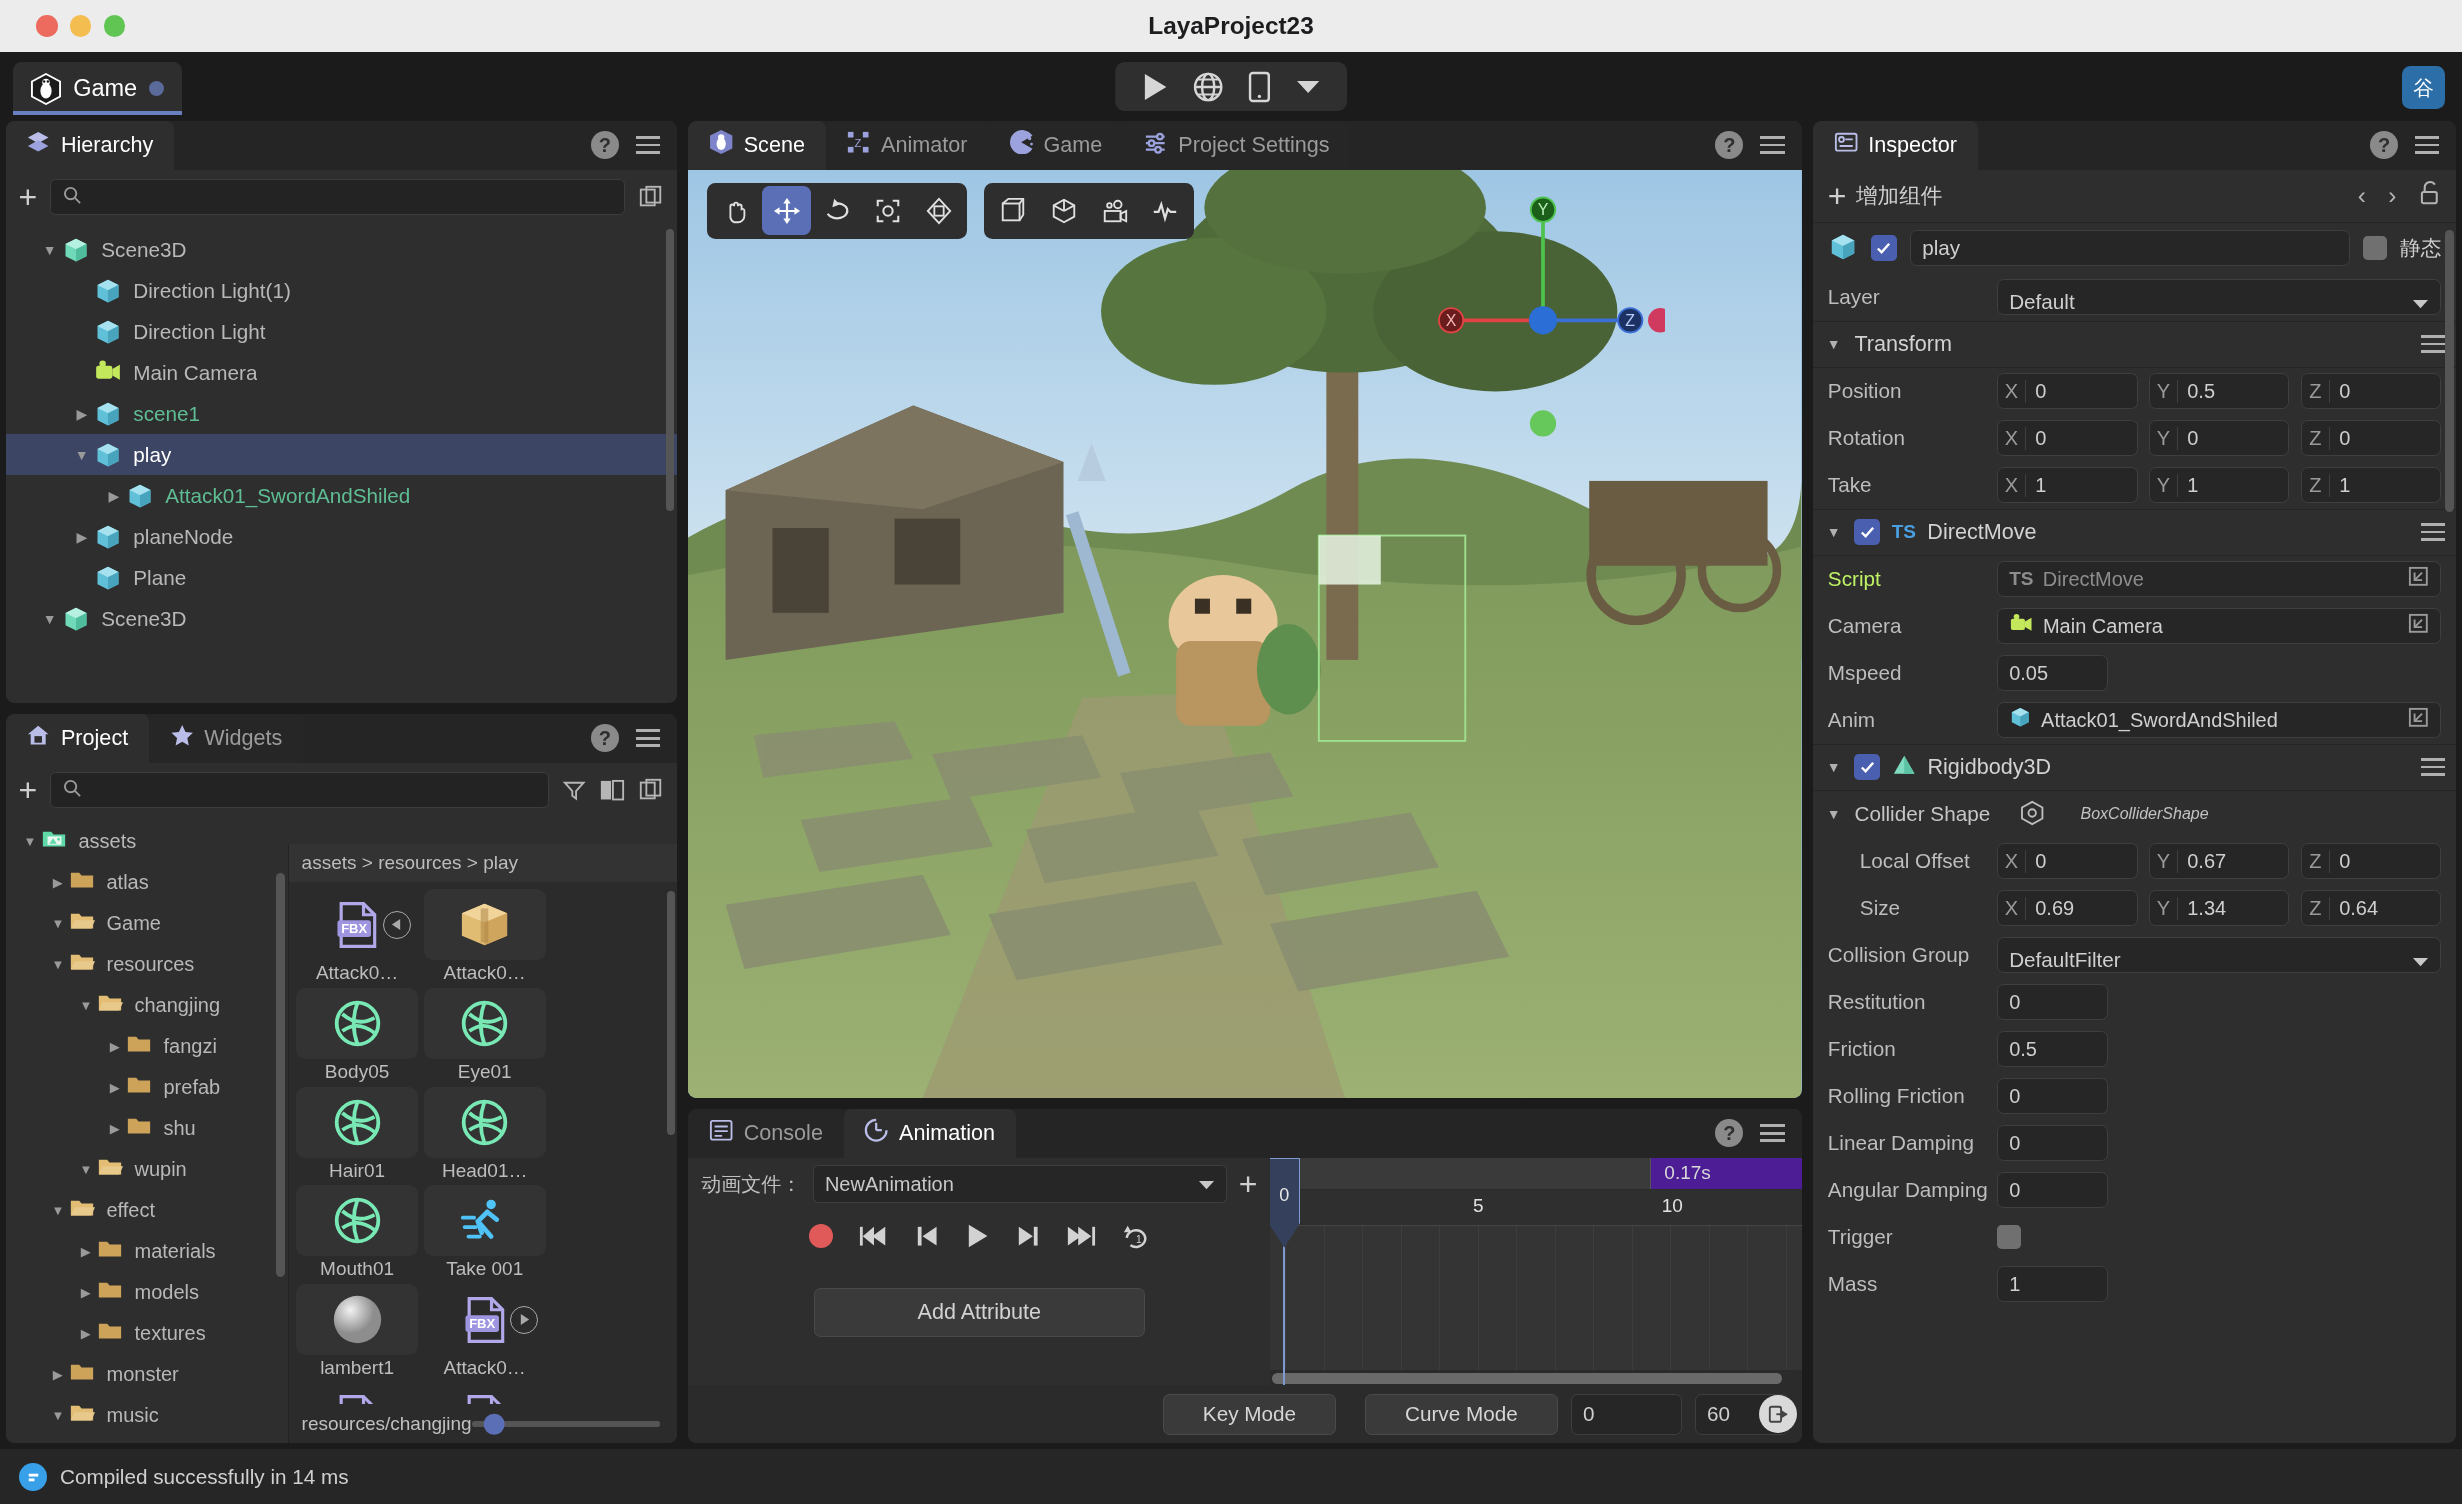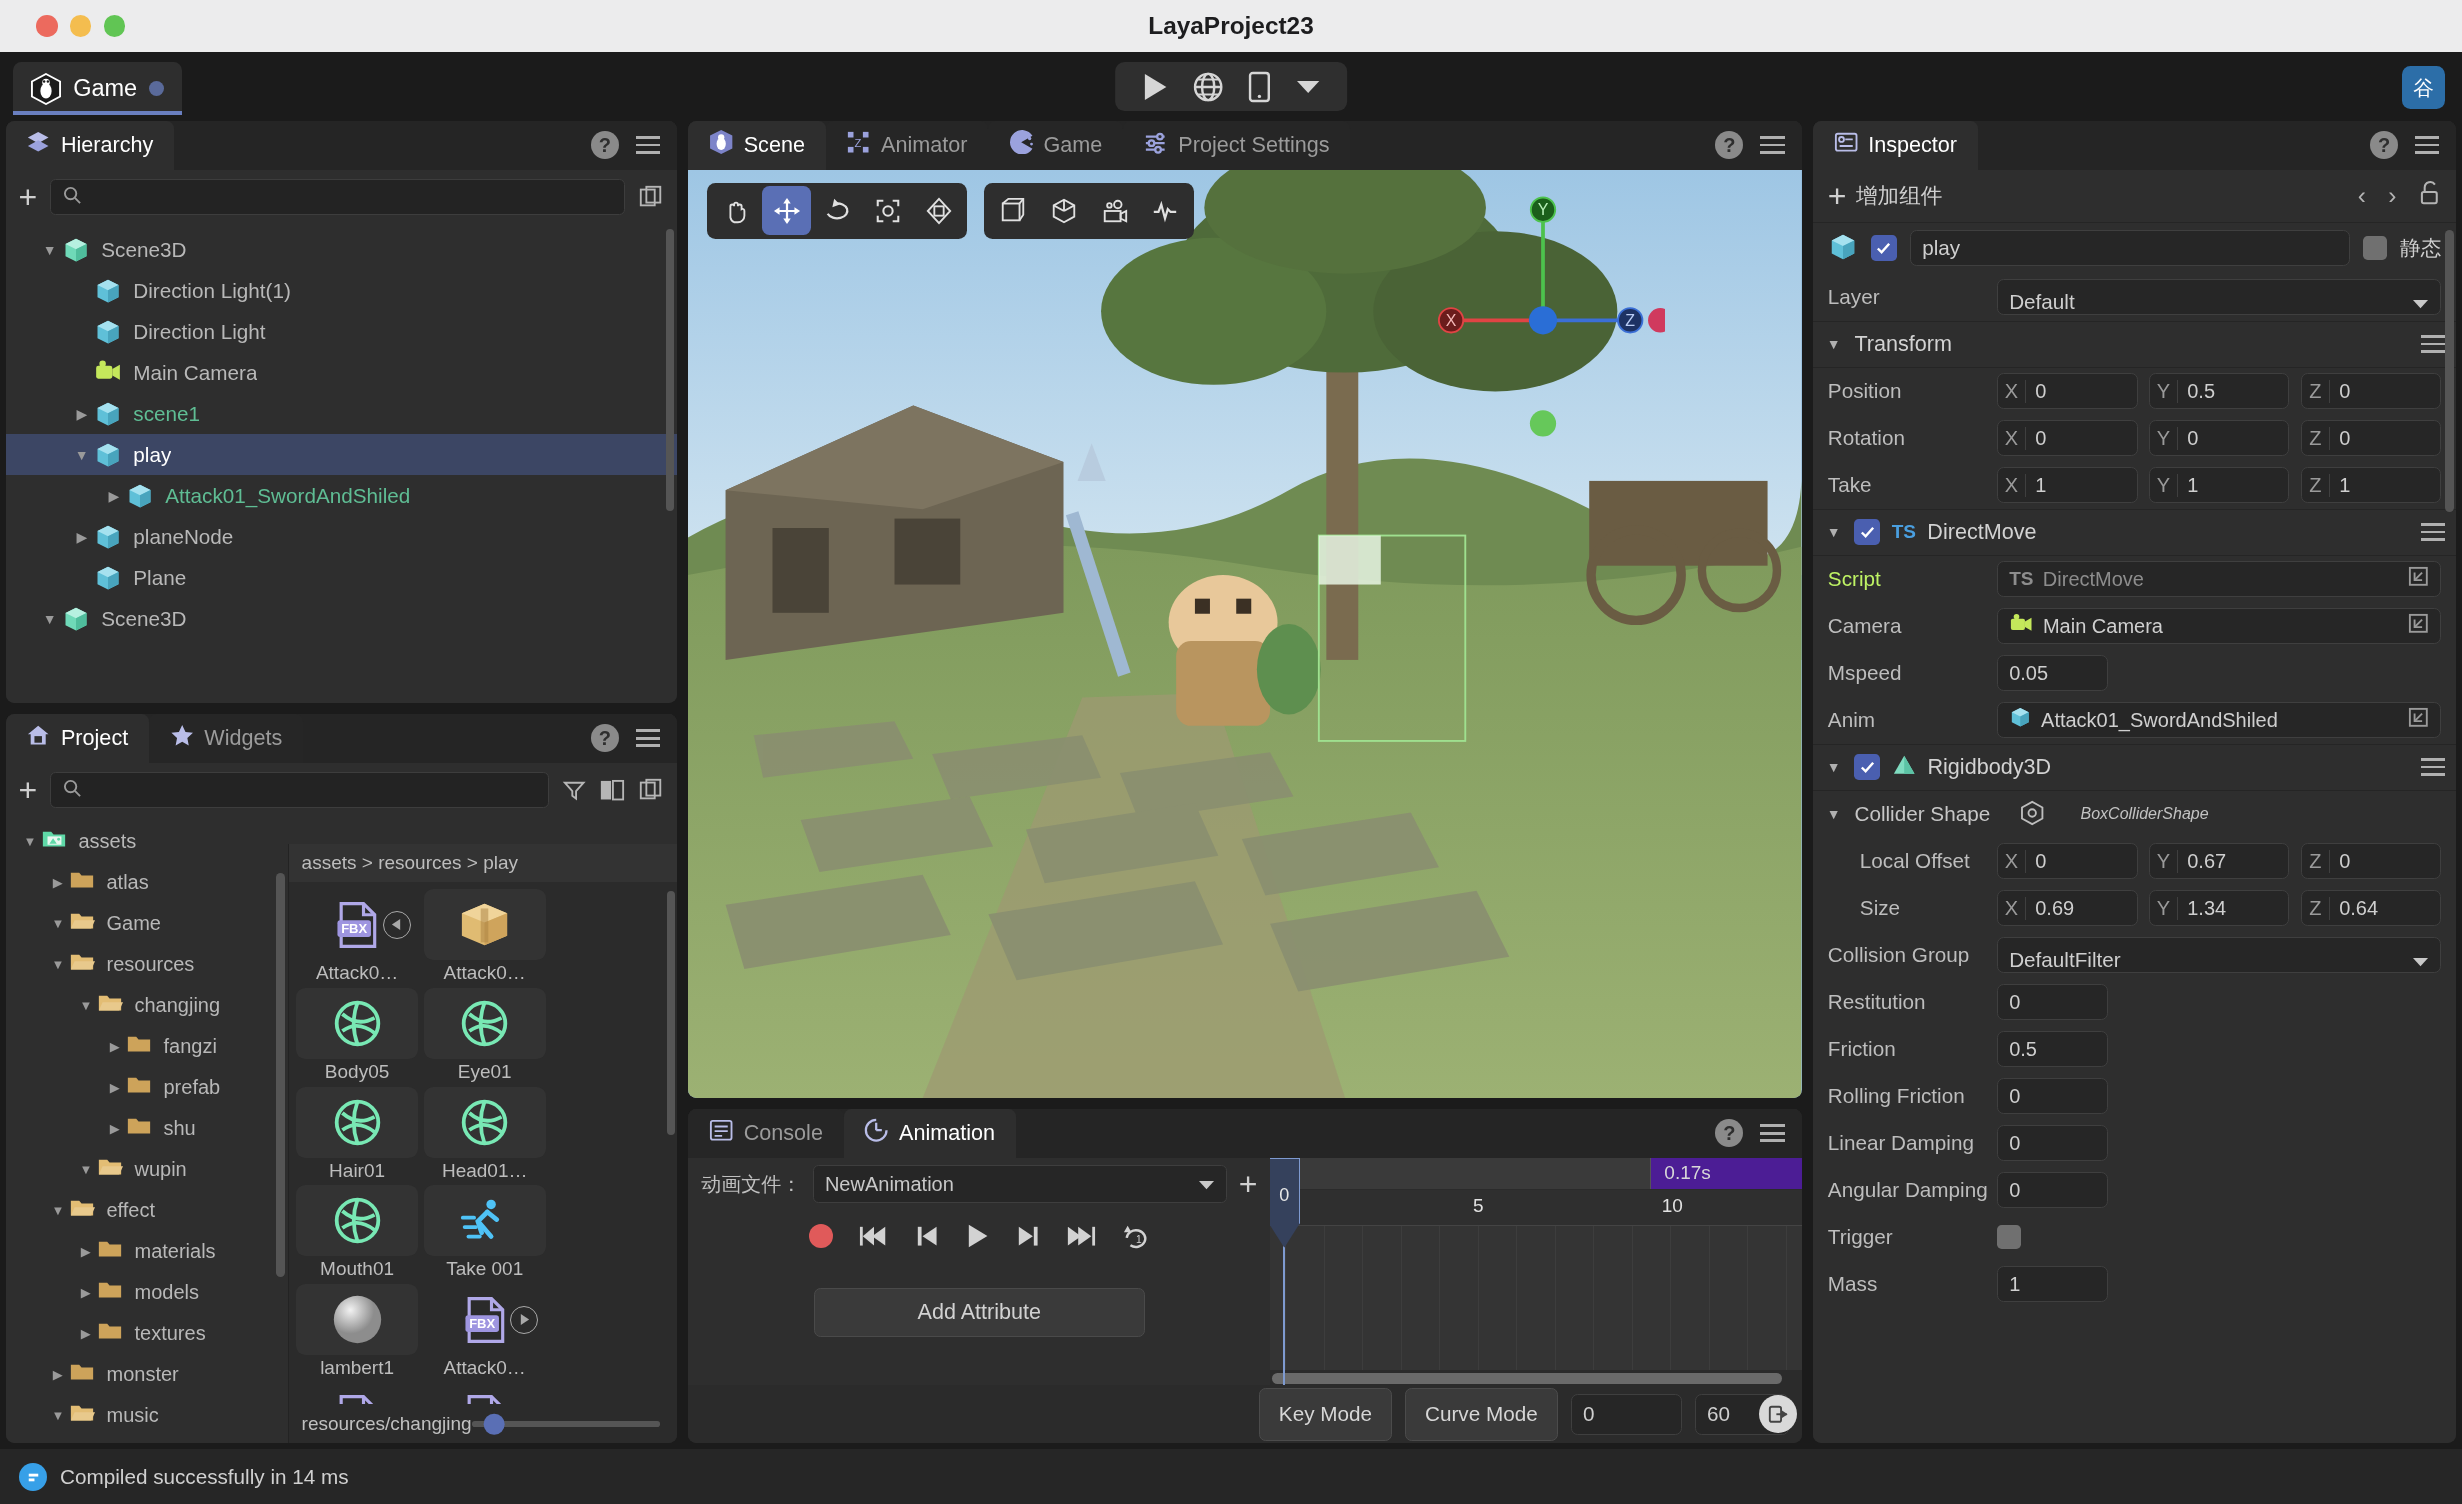--- a/index.html
+++ b/index.html
@@ -173,22 +173,22 @@
   .playhead-cap {
     position: absolute; left: -15px; top: 0; width: 32px; height: 90px;
     background: #35415c; border: 1.9px solid #7e9ad0;
     clip-path: polygon(0 0, 100% 0, 100% 72%, 50% 100%, 0 72%);
     display: flex; justify-content: center; padding-top: 26px; font-size: 18px; color: #e8e8e8;
   }
   .hscroll { position: absolute; left: 0; right: 0; bottom: 0; height: 15px; background: #2b2b2b; }
   .hscroll .thumbbar { position: absolute; left: 1.9px; width: 96%; top: 2.8px; height: 10.3px; background: #6a6a6a; border-radius: 5.6px; }
   .anim-bottom { height: 58px; background: #2b2b2b; display: flex; align-items: center; justify-content: flex-end; gap: 13px; padding: 0 13px; flex: none; }
   .btn-sm {
-    height: 53px; padding: 0 19px; background: #3a3a3a; border: 0.9px solid #4b4b4b; border-radius: 6.6px;
-    display: flex; align-items: center; font-size: 20.7px; color: #d6d6d6; cursor: pointer;
+    height: 41px; padding: 0 39px; background: #3a3a3a; border: 0.9px solid #4b4b4b; border-radius: 6.6px;
+    display: flex; align-items: center; font-size: 20.7px; color: #d6d6d6; cursor: pointer; margin-left: 16px;
   }
   .num-in {
     width: 111px; height: 41px; background: #262626; border: 0.9px solid #3f3f3f; border-radius: 6.6px;
     display: flex; align-items: center; padding: 0 11.3px; font-size: 20.7px; color: #cfcfcf;
   }
   .fps-in { width: 94px; position: relative; }
   .fps-badge {
     position: absolute; right: -9.4px; top: 50%; transform: translateY(-50%);
     width: 38px; height: 38px; border-radius: 50%; background: #d9d9d9;
     display: flex; align-items: center; justify-content: center;

